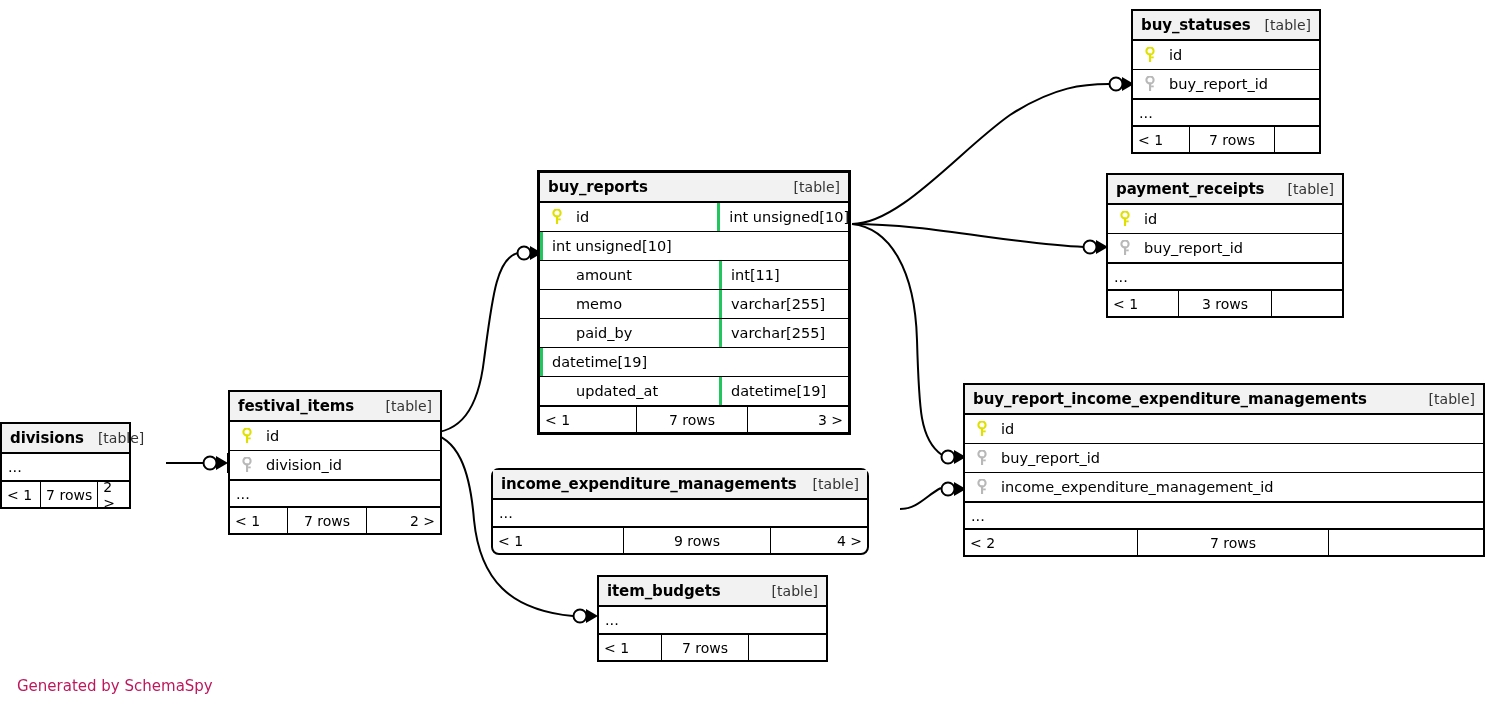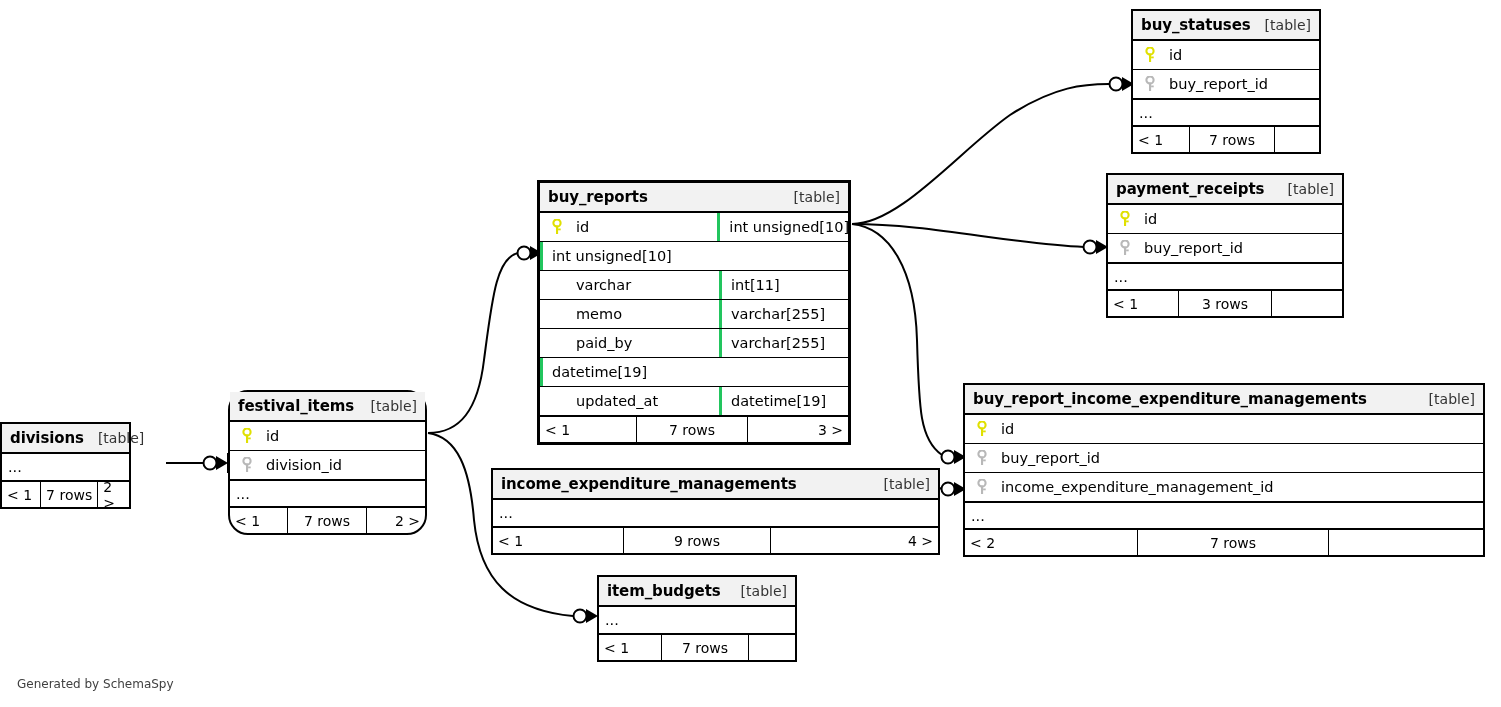--- a/index.html
+++ b/index.html
@@ -132,22 +132,22 @@
     color: #000000;
     padding: 0 5px;
     overflow: hidden;
   }
   .fc-left { justify-content: flex-start; }
   .fc-mid  { justify-content: center; border-left: 1px solid #000000; border-right: 1px solid #000000; }
   .fc-right{ justify-content: flex-end; }
 
   .credit {
     position: absolute;
-    font-size: 12px;
-    color: #404040;
+    font-size: 15px;
+    color: #be185d;
     z-index: 5;
     white-space: nowrap;
   }
 </style>
 </head>
 <body>
 
 <div id="canvas">
 
   <svg class="edges" viewBox="0 0 1501 707" xmlns="http://www.w3.org/2000/svg">
@@ -275,21 +275,21 @@
       </div>
     </div>
     <div class="ellipsis-row">...</div>
     <div class="footer-row">
       <div class="footer-cell fc-left" style="width:70px">&lt; 1</div>
       <div class="footer-cell fc-mid" style="width:94px">3 rows</div>
       <div class="footer-cell fc-right" style="flex:1 1 auto"></div>
     </div>
   </div>
 
-  <div class="table-node" style="left:537px; top:180px; width:314px; border-width:3px;">
+  <div class="table-node" style="left:537px; top:170px; width:314px; border-width:3px;">
     <div class="tbl-header">
       <span class="tbl-title">buy_reports</span>
       <span class="tbl-tag">[table]</span>
     </div>
 
     <div class="tbl-row">
       <div class="cell-name" style="width:179px">
         <span class="keyslot">
           <svg width="10" height="16" viewBox="0 0 10 16">
               <circle cx="5" cy="4" r="3.6" fill="none" stroke="#e0e000" stroke-width="2.1"></circle>
@@ -302,21 +302,21 @@
       <div class="cell-type">int unsigned[10]</div>
     </div>
 
     <div class="tbl-row">
       <div class="cell-type">int unsigned[10]</div>
     </div>
 
     <div class="tbl-row">
       <div class="cell-name" style="width:179px">
         <span class="keyslot"></span>
-        <span class="colname">varchar</span>
+        <span class="colname">amount</span>
       </div>
       <div class="cell-type">int[11]</div>
     </div>
 
     <div class="tbl-row">
       <div class="cell-name" style="width:179px">
         <span class="keyslot"></span>
         <span class="colname">memo</span>
       </div>
       <div class="cell-type">varchar[255]</div>
@@ -391,47 +391,47 @@
       </div>
     </div>
     <div class="ellipsis-row">...</div>
     <div class="footer-row">
       <div class="footer-cell fc-left" style="width:172px">&lt; 2</div>
       <div class="footer-cell fc-mid" style="width:192px">7 rows</div>
       <div class="footer-cell fc-right" style="flex:1 1 auto"></div>
     </div>
   </div>
 
-  <div class="table-node" style="left:491px; top:468px; width:449px;">
+  <div class="table-node" style="left:491px; top:468px; width:378px;border-radius:8px;">
     <div class="tbl-header">
       <span class="tbl-title">income_expenditure_managements</span>
       <span class="tbl-tag">[table]</span>
     </div>
     <div class="ellipsis-row" style="border-top:none">...</div>
     <div class="footer-row">
       <div class="footer-cell fc-left" style="width:130px">&lt; 1</div>
       <div class="footer-cell fc-mid" style="width:148px">9 rows</div>
       <div class="footer-cell fc-right" style="flex:1 1 auto">4 &gt;</div>
     </div>
   </div>
 
-  <div class="table-node" style="left:597px; top:575px; width:200px;">
+  <div class="table-node" style="left:597px; top:575px; width:231px;">
     <div class="tbl-header">
       <span class="tbl-title">item_budgets</span>
       <span class="tbl-tag">[table]</span>
     </div>
     <div class="ellipsis-row" style="border-top:none">...</div>
     <div class="footer-row">
       <div class="footer-cell fc-left" style="width:62px">&lt; 1</div>
       <div class="footer-cell fc-mid" style="width:88px">7 rows</div>
       <div class="footer-cell fc-right" style="flex:1 1 auto"></div>
     </div>
   </div>
 
-  <div class="table-node" style="left:228px; top:390px; width:199px;border-radius:20px;">
+  <div class="table-node" style="left:228px; top:390px; width:214px;">
     <div class="tbl-header">
       <span class="tbl-title">festival_items</span>
       <span class="tbl-tag">[table]</span>
     </div>
     <div class="tbl-row">
       <div class="cell-name" style="width:100%">
         <span class="keyslot">
           <svg width="10" height="16" viewBox="0 0 10 16">
               <circle cx="5" cy="4" r="3.6" fill="none" stroke="#e0e000" stroke-width="2.1"></circle>
               <rect x="4" y="6.5" width="2.1" height="8.5" fill="#e0e000"></rect>

